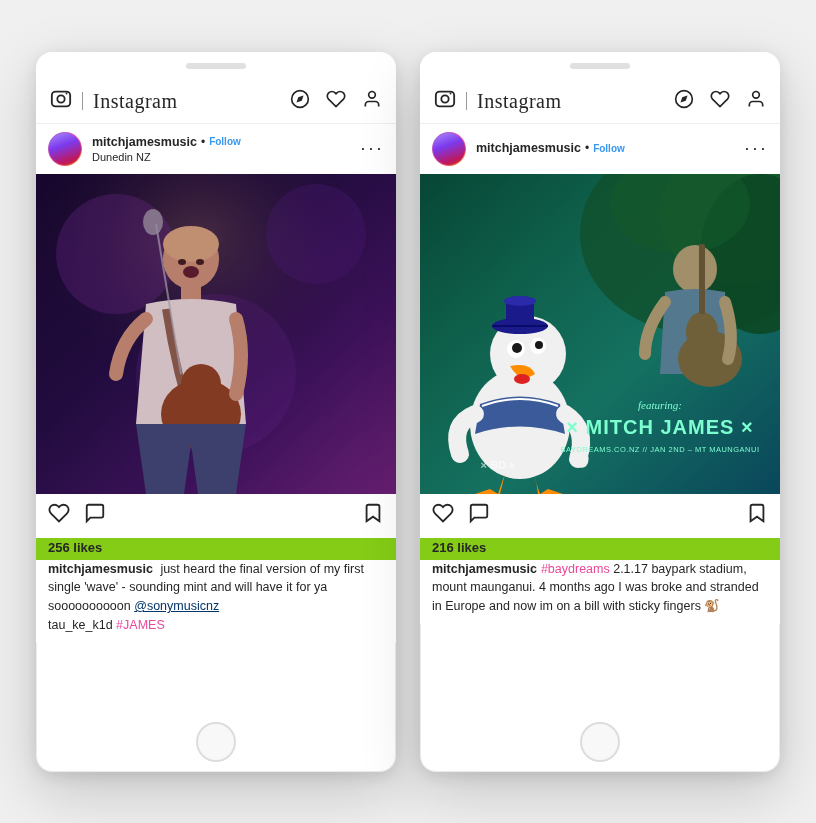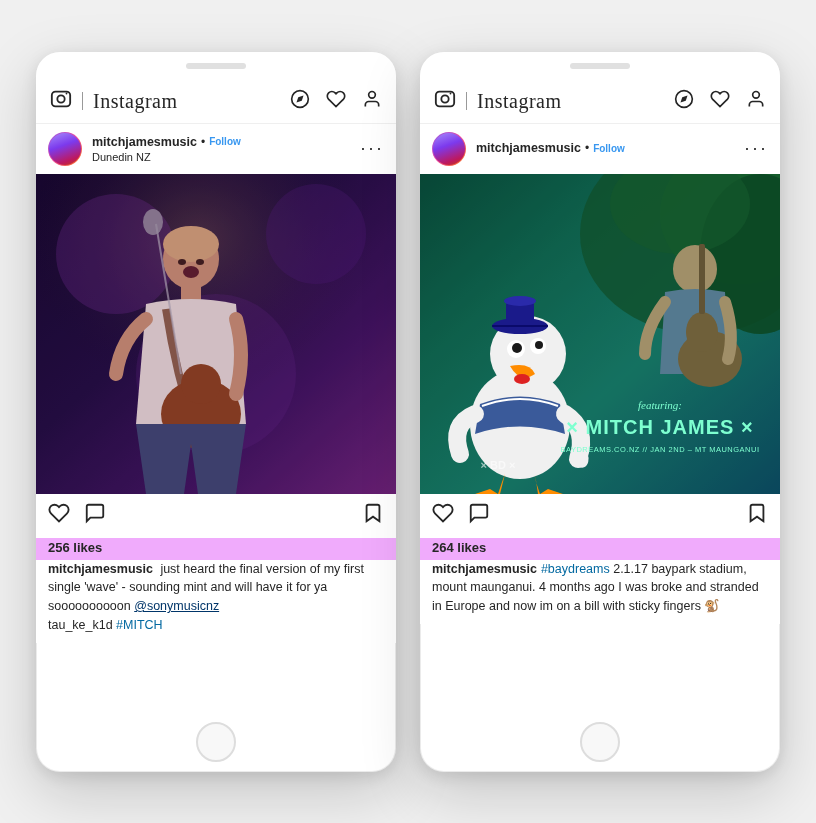--- a/index.html
+++ b/index.html
@@ -16,21 +16,21 @@
       display: flex;
       gap: 24px;
       padding: 40px 20px;
       align-items: center;
       justify-content: center;
     }
     .phone {
       width: 360px;
       height: 720px;
       background: #fff;
-      border-radius: 24px;
+      border-radius: 16px;
       box-shadow: 0 20px 60px rgba(0,0,0,0.18), 0 4px 16px rgba(0,0,0,0.10), inset 0 0 0 1px rgba(0,0,0,0.08);
       overflow: hidden;
       display: flex;
       flex-direction: column;
       position: relative;
     }
     
     .phone-top-bar {
       height: 28px;
       display: flex;
@@ -202,21 +202,21 @@
       cursor: pointer;
     }
     .bookmark-icon {
       font-size: 22px;
       color: #262626;
       cursor: pointer;
     }
     
     .post-likes {
       padding: 0 12px 4px;
-      background: #f0abfc;
+      background: #84cc16;
       flex-shrink: 0;
     }
     .likes-count {
       font-size: 13px;
       font-weight: 600;
       color: #262626;
     }
     
     .post-caption {
       padding: 0 12px 8px;
@@ -229,21 +229,21 @@
     }
     .caption-username {
       font-weight: 600;
       margin-right: 4px;
     }
     .caption-mention {
       color: #003569;
       text-decoration: underline;
     }
     .caption-hashtag {
-      color: #0369a1;
+      color: #ec4899;
     }
     
     .phone-bottom {
       position: absolute;
       bottom: 10px;
       left: 50%;
       transform: translateX(-50%);
       width: 40px;
       height: 40px;
       border-radius: 50%;
@@ -394,21 +394,21 @@
         </svg>
       </span>
     </div>
 
     <div class="post-likes">
       <span class="likes-count">256 likes</span>
     </div>
 
     <div class="post-caption">
       <span class="caption-username">mitchjamesmusic</span><span> just heard the final version of my first single 'wave' - sounding mint and will have it for ya soooooooooon </span><span class="caption-mention">@sonymusicnz</span><br>
-      <span>tau_ke_k1d </span><span class="caption-hashtag">#MITCH</span>
+      <span>tau_ke_k1d </span><span class="caption-hashtag">#JAMES</span>
     </div>
 
     <div class="phone-bottom"></div>
   </div>
 
   <div class="phone">
     <div class="phone-top-bar">
       <div class="phone-speaker"></div>
     </div>
 
@@ -554,21 +554,21 @@
         </span>
       </div>
       <span class="bookmark-icon">
         <svg width="22" height="22" viewBox="0 0 24 24" fill="none" stroke="#262626" stroke-width="2">
           <path d="M19 21l-7-5-7 5V5a2 2 0 0 1 2-2h10a2 2 0 0 1 2 2z"></path>
         </svg>
       </span>
     </div>
 
     <div class="post-likes">
-      <span class="likes-count">264 likes</span>
+      <span class="likes-count">216 likes</span>
     </div>
 
     <div class="post-caption">
       <span class="caption-username">mitchjamesmusic</span><span class="caption-hashtag">#baydreams</span><span> 2.1.17 baypark stadium, mount maunganui. 4 months ago I was broke and stranded in Europe and now im on a bill with sticky fingers 🐒</span>
     </div>
 
     <div class="phone-bottom"></div>
   </div>
 
 </div>

